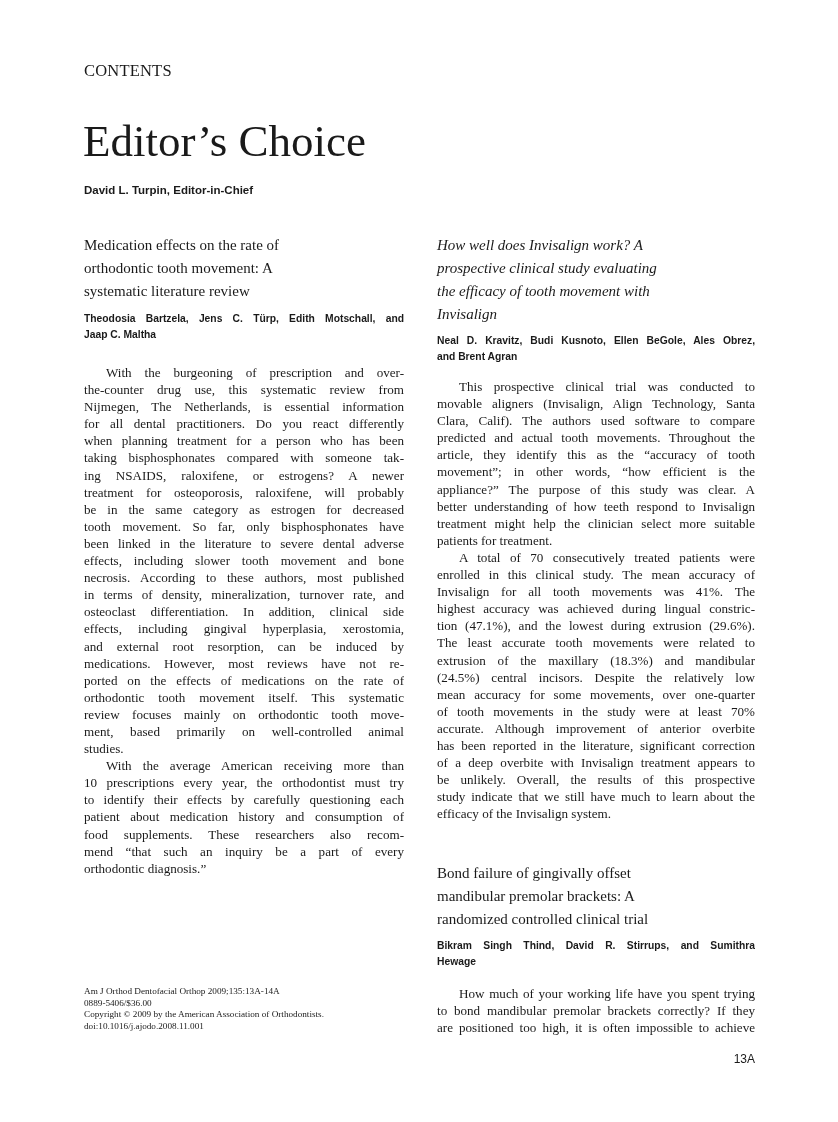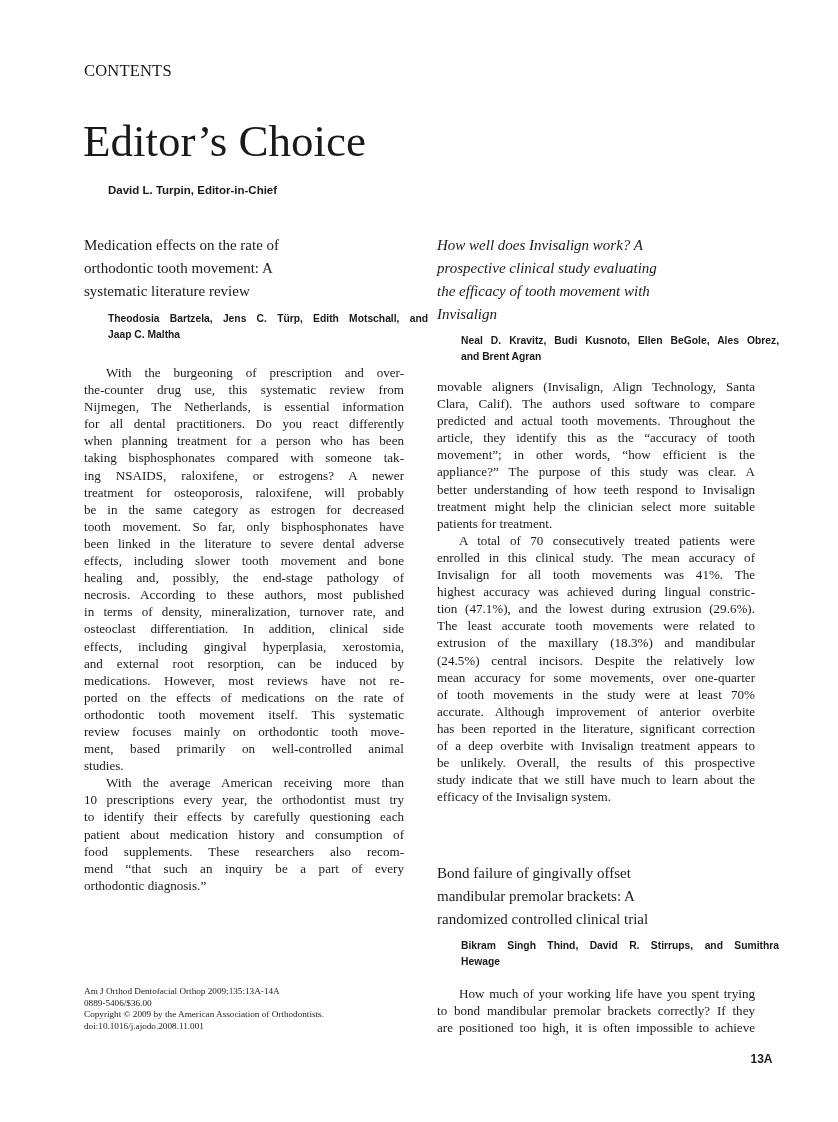--- a/index.html
+++ b/index.html
@@ -1,38 +1,38 @@
 <!DOCTYPE html>
 <html><head>
 <meta charset="utf-8">
 <style>
   html, body { margin: 0; padding: 0; background: #ffffff; }
   body { width: 838px; height: 1122px; position: relative; overflow: hidden; color: #1a1a1a; }
   .serif { font-family: "Liberation Serif", "DejaVu Serif", serif; }
-  .sans { font-family: "Liberation Sans", "DejaVu Sans", sans-serif; margin-left: 24px; }
+  .sans { font-family: "Liberation Sans", "DejaVu Sans", sans-serif; }
   .abs { position: absolute; }
   #contents-label { left: 84px; top: 61px; font-size: 16.5px; letter-spacing: 0.2px; }
   #page-title { left: 83px; top: 121px; font-size: 45px; font-weight: normal; margin: 0; line-height: 40px; }
   #editor-byline { left: 84px; top: 184px; font-size: 11.5px; font-weight: bold; }
 
   .col-left { left: 84px; width: 320px; }
   .col-right { left: 437px; width: 318px; }
 
   .art-title { font-size: 15px; line-height: 23px; margin: 0; font-weight: normal; }
   .art-authors { font-size: 10.3px; font-weight: bold; line-height: 16px; }
   .line { display: block; white-space: nowrap; }
   .body-text { font-size: 13.1px; line-height: 17.1px; }
   .body-text .line { text-align: justify; text-align-last: justify; white-space: normal; height: 17.1px; overflow: hidden; }
   .body-text .line.last { text-align-last: left; }
   .body-text .line.indent { text-indent: 22px; }
   .art-authors .line { text-align: justify; text-align-last: justify; white-space: normal; height: 16px; overflow: hidden; }
   .art-authors .line.last { text-align-last: left; }
 
   #footer-cite { left: 84px; top: 986px; font-size: 9.2px; line-height: 11.5px; }
-  #page-number { left: 720px; top: 1052px; font-size: 12px; font-weight: bold; width: 35px; text-align: center; }
+  #page-number { left: 720px; top: 1052px; font-size: 12px; font-weight: normal; width: 35px; text-align: right; }
 </style>
 </head>
 <body>
 
 <div id="contents-label" class="abs serif">CONTENTS</div>
 <h1 id="page-title" class="abs serif">Editor’s Choice</h1>
 <div id="editor-byline" class="abs sans">David L. Turpin, Editor-in-Chief</div>
 
 <div class="abs col-left" style="top:234px;">
   <h2 class="art-title serif">
@@ -51,21 +51,20 @@
     <span class="line">Nijmegen, The Netherlands, is essential information</span>
     <span class="line">for all dental practitioners. Do you react differently</span>
     <span class="line">when planning treatment for a person who has been</span>
     <span class="line">taking bisphosphonates compared with someone tak-</span>
     <span class="line">ing NSAIDS, raloxifene, or estrogens? A newer</span>
     <span class="line">treatment for osteoporosis, raloxifene, will probably</span>
     <span class="line">be in the same category as estrogen for decreased</span>
     <span class="line">tooth movement. So far, only bisphosphonates have</span>
     <span class="line">been linked in the literature to severe dental adverse</span>
     <span class="line">effects, including slower tooth movement and bone</span>
-    <span class="line">healing and, possibly, the end-stage pathology of</span>
     <span class="line">necrosis. According to these authors, most published</span>
     <span class="line">in terms of density, mineralization, turnover rate, and</span>
     <span class="line">osteoclast differentiation. In addition, clinical side</span>
     <span class="line">effects, including gingival hyperplasia, xerostomia,</span>
     <span class="line">and external root resorption, can be induced by</span>
     <span class="line">medications. However, most reviews have not re-</span>
     <span class="line">ported on the effects of medications on the rate of</span>
     <span class="line">orthodontic tooth movement itself. This systematic</span>
     <span class="line">review focuses mainly on orthodontic tooth move-</span>
     <span class="line">ment, based primarily on well-controlled animal</span>
@@ -85,20 +84,21 @@
     <span class="line">prospective clinical study evaluating</span>
     <span class="line">the efficacy of tooth movement with</span>
     <span class="line">Invisalign</span>
   </h2>
 </div>
 <div class="abs col-right art-authors sans" style="top:333px;">
   <span class="line">Neal D. Kravitz, Budi Kusnoto, Ellen BeGole, Ales Obrez,</span>
   <span class="line last">and Brent Agran</span>
 </div>
 <div class="abs col-right body-text serif" style="top:378px;" id="a1-body">
+    <span class="line indent">This prospective clinical trial was conducted to</span>
     <span class="line">movable aligners (Invisalign, Align Technology, Santa</span>
     <span class="line">Clara, Calif). The authors used software to compare</span>
     <span class="line">predicted and actual tooth movements. Throughout the</span>
     <span class="line">article, they identify this as the “accuracy of tooth</span>
     <span class="line">movement”; in other words, “how efficient is the</span>
     <span class="line">appliance?” The purpose of this study was clear. A</span>
     <span class="line">better understanding of how teeth respond to Invisalign</span>
     <span class="line">treatment might help the clinician select more suitable</span>
     <span class="line last">patients for treatment.</span>
     <span class="line indent">A total of 70 consecutively treated patients were</span>

